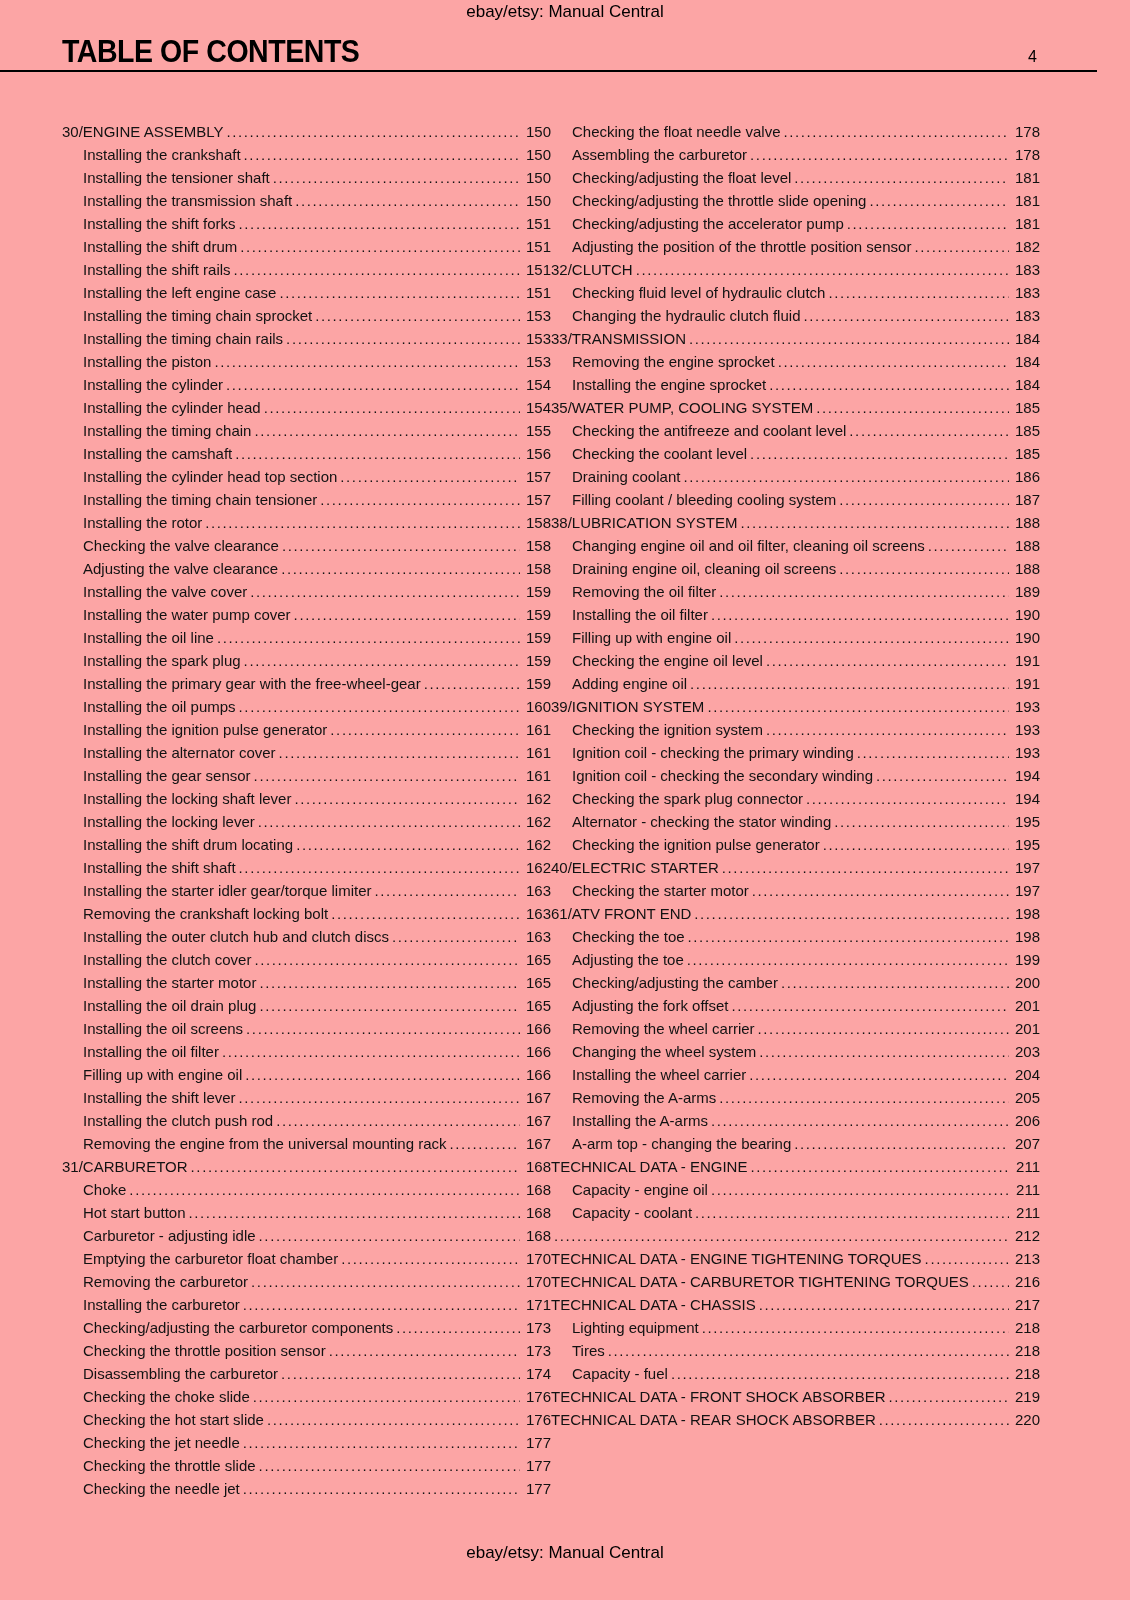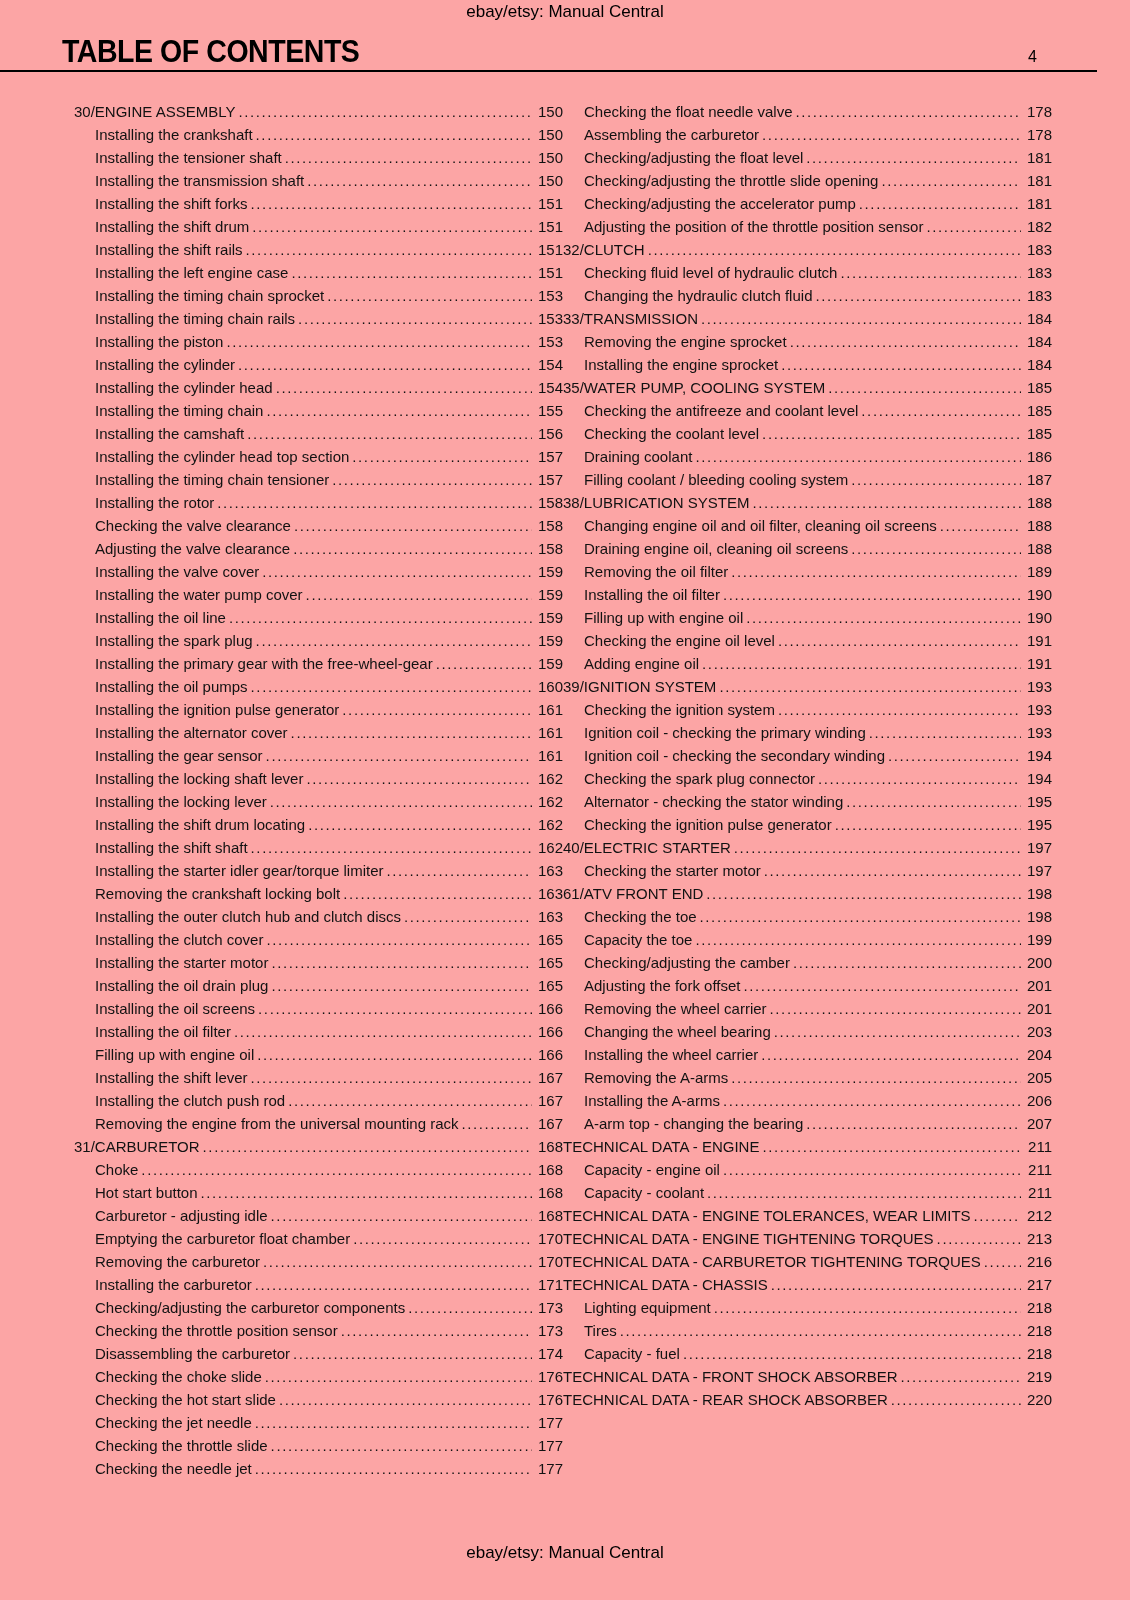--- a/index.html
+++ b/index.html
@@ -27,22 +27,22 @@
   }
   .title-rule {
     position: absolute; left: 0; top: 70px;
     width: 1097px; height: 2px; background: #000;
   }
   .page-number {
     position: absolute; top: 48px; left: 1028px;
     font-size: 16px; color: #000;
   }
   .columns {
-    position: absolute; left: 62px; top: 100px; width: 978px;
-    display: flex;  margin-left: 12px;
+    position: absolute; left: 62px; top: 120px; width: 978px;
+    display: flex; 
   }
   .col { flex: 1 1 0; min-width: 0; }
   .entry {
     display: flex; align-items: flex-end;
     font-size: 15px; line-height: 23px; color: #121212;
   }
   .entry.level-1 { padding-left: 21px; }
   .entry .label { flex: 0 1 auto; }
   .entry .dots {
     flex: 1 1 12px; min-width: 12px; overflow: hidden;
@@ -543,41 +543,41 @@
     <span class="label">61/ATV FRONT END</span>
     <span class="dots"></span>
     <span class="page-num">198</span>
   </div>
         <div class="entry level-1">
     <span class="label">Checking the toe</span>
     <span class="dots"></span>
     <span class="page-num">198</span>
   </div>
         <div class="entry level-1">
-    <span class="label">Capacity the toe</span>
+    <span class="label">Adjusting the toe</span>
     <span class="dots"></span>
     <span class="page-num">199</span>
   </div>
         <div class="entry level-1">
     <span class="label">Checking/adjusting the camber</span>
     <span class="dots"></span>
     <span class="page-num">200</span>
   </div>
         <div class="entry level-1">
     <span class="label">Adjusting the fork offset</span>
     <span class="dots"></span>
     <span class="page-num">201</span>
   </div>
         <div class="entry level-1">
     <span class="label">Removing the wheel carrier</span>
     <span class="dots"></span>
     <span class="page-num">201</span>
   </div>
         <div class="entry level-1">
-    <span class="label">Changing the wheel bearing</span>
+    <span class="label">Changing the wheel system</span>
     <span class="dots"></span>
     <span class="page-num">203</span>
   </div>
         <div class="entry level-1">
     <span class="label">Installing the wheel carrier</span>
     <span class="dots"></span>
     <span class="page-num">204</span>
   </div>
         <div class="entry level-1">
     <span class="label">Removing the A-arms</span>
@@ -603,21 +603,20 @@
     <span class="label">Capacity - engine oil</span>
     <span class="dots"></span>
     <span class="page-num">211</span>
   </div>
         <div class="entry level-1">
     <span class="label">Capacity - coolant</span>
     <span class="dots"></span>
     <span class="page-num">211</span>
   </div>
         <div class="entry level-0">
-    <span class="label">TECHNICAL DATA - ENGINE TOLERANCES, WEAR LIMITS</span>
     <span class="dots"></span>
     <span class="page-num">212</span>
   </div>
         <div class="entry level-0">
     <span class="label">TECHNICAL DATA - ENGINE TIGHTENING TORQUES</span>
     <span class="dots"></span>
     <span class="page-num">213</span>
   </div>
         <div class="entry level-0">
     <span class="label">TECHNICAL DATA - CARBURETOR TIGHTENING TORQUES</span>

